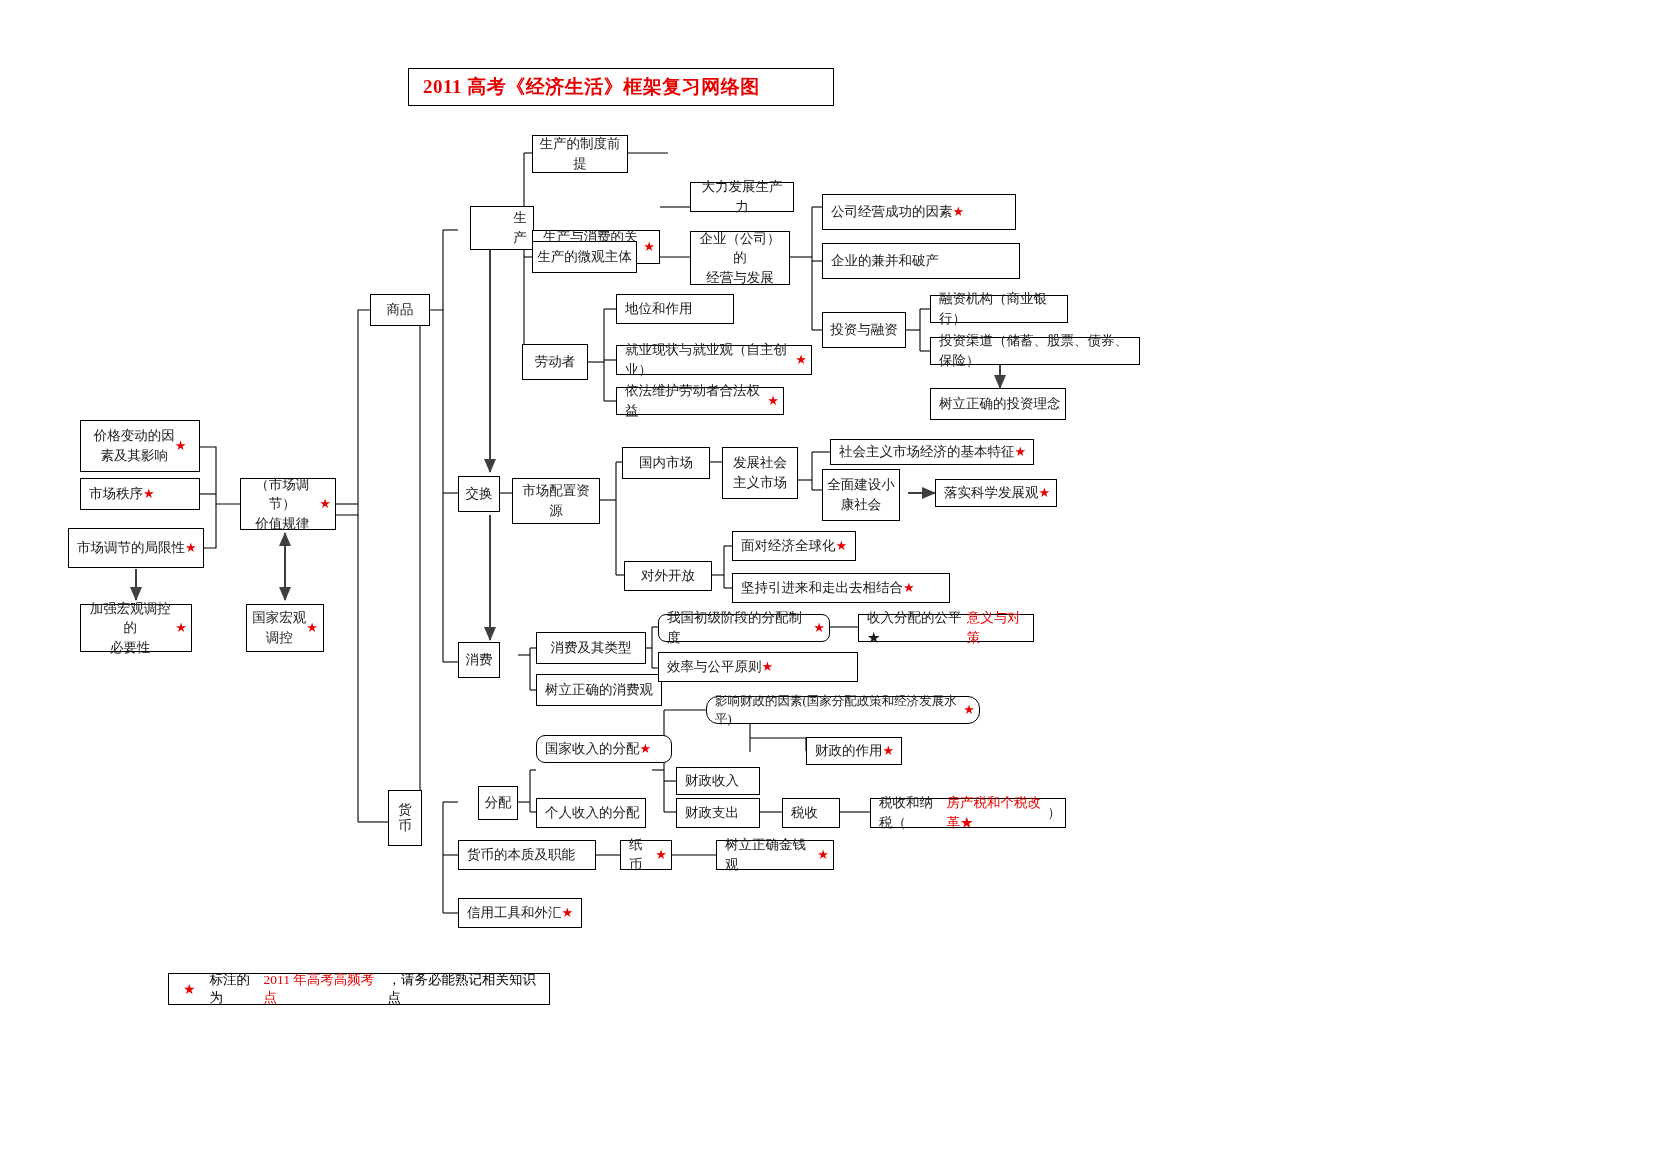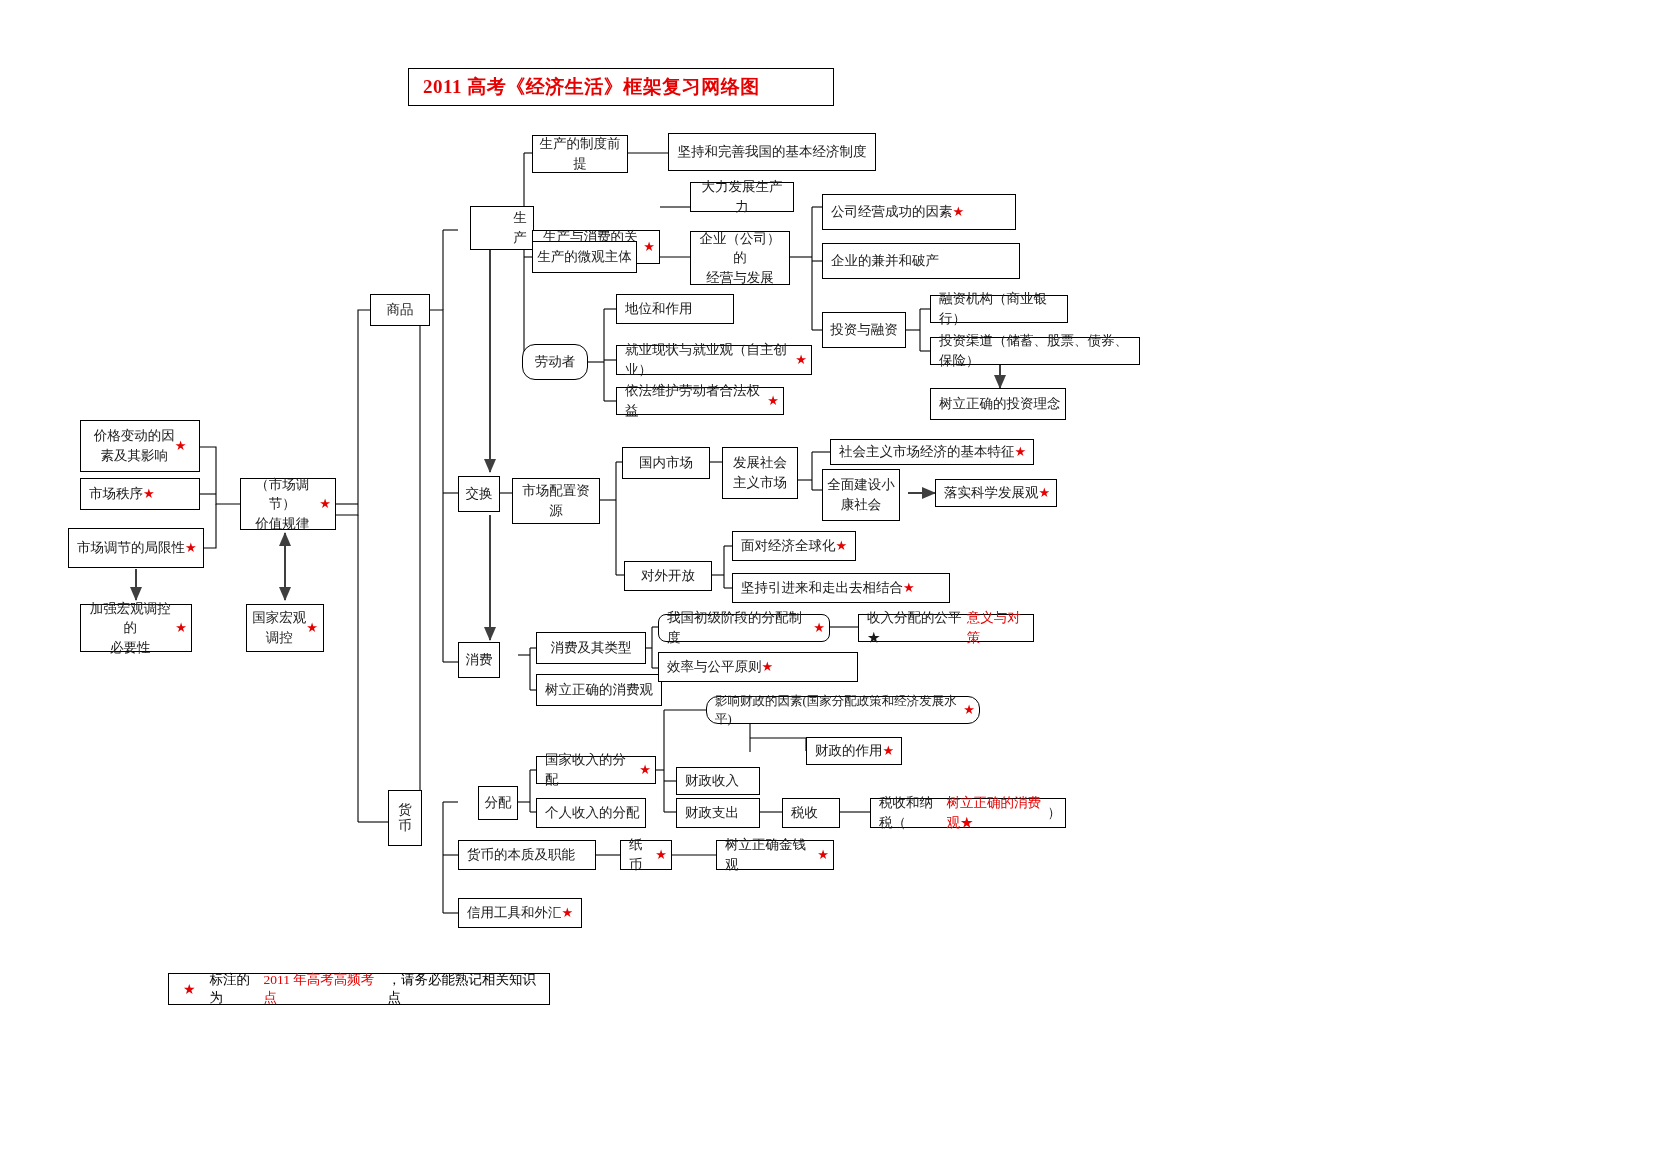--- a/index.html
+++ b/index.html
@@ -174,33 +174,32 @@
   <div class="node" style="left:370px;top:294px;width:60px;height:32px;">商品</div>
   <div class="node" style="left:388px;top:790px;width:34px;height:56px;line-height:1.15;">货
 币</div>
 
   <div class="node" style="left:470px;top:206px;width:64px;height:44px;padding-left:40px;">生产</div>
   <div class="node" style="left:458px;top:476px;width:42px;height:36px;">交换</div>
   <div class="node" style="left:458px;top:642px;width:42px;height:36px;">消费</div>
   <div class="node" style="left:478px;top:786px;width:40px;height:34px;">分配</div>
 
   <div class="node" style="left:532px;top:135px;width:96px;height:38px;">生产的制度前提</div>
-  <div class="node" style="left:668px;top:133px;width:208px;height:38px;">坚持和完善我国的基本经济制度</div>
 
   <div class="node" style="left:532px;top:190px;width:128px;height:34px;margin-top:40px;">生产与消费的关系<span class="star">★</span></div>
   <div class="node" style="left:690px;top:182px;width:104px;height:30px;">大力发展生产力</div>
 
   <div class="node" style="left:532px;top:241px;width:105px;height:32px;">生产的微观主体</div>
   <div class="node" style="left:690px;top:231px;width:100px;height:54px;">企业（公司）的
 经营与发展</div>
 
   <div class="node left" style="left:822px;top:194px;width:194px;height:36px;">公司经营成功的因素<span class="star">★</span></div>
   <div class="node left" style="left:822px;top:243px;width:198px;height:36px;">企业的兼并和破产</div>
 
-  <div class="node" style="left:522px;top:344px;width:66px;height:36px;border-radius:13px;">劳动者</div>
+  <div class="node" style="left:522px;top:344px;width:66px;height:36px;">劳动者</div>
   <div class="node left" style="left:616px;top:294px;width:118px;height:30px;">地位和作用</div>
   <div class="node left" style="left:616px;top:345px;width:196px;height:30px;">就业现状与就业观（自主创业）<span class="star">★</span></div>
   <div class="node left" style="left:616px;top:387px;width:168px;height:28px;">依法维护劳动者合法权益<span class="star">★</span></div>
 
   <div class="node" style="left:822px;top:312px;width:84px;height:36px;">投资与融资</div>
   <div class="node left" style="left:930px;top:295px;width:138px;height:28px;">融资机构（商业银行）</div>
   <div class="node left" style="left:930px;top:337px;width:210px;height:28px;">投资渠道（储蓄、股票、债券、保险）</div>
   <div class="node left" style="left:930px;top:388px;width:136px;height:32px;">树立正确的投资理念</div>
 
   <div class="node" style="left:512px;top:478px;width:88px;height:46px;">市场配置资源</div>
@@ -217,29 +216,29 @@
   <div class="node left" style="left:732px;top:573px;width:218px;height:30px;">坚持引进来和走出去相结合<span class="star">★</span></div>
 
   <div class="node" style="left:536px;top:632px;width:110px;height:32px;">消费及其类型</div>
   <div class="node" style="left:536px;top:674px;width:126px;height:32px;">树立正确的消费观</div>
   <div class="node left" style="left:658px;top:614px;width:172px;height:28px;border-radius:8px;">我国初级阶段的分配制度<span class="star">★</span></div>
   <div class="node left" style="left:858px;top:614px;width:176px;height:28px;">
     <span>收入分配的公平★</span><span class="red">意义与对策</span>
   </div>
   <div class="node left" style="left:658px;top:652px;width:200px;height:30px;">效率与公平原则<span class="star">★</span></div>
 
-  <div class="node left" style="left:536px;top:756px;width:120px;height:28px;">国家收入的分配<span class="star">★</span></div>
+  <div class="node left" style="left:536px;top:735px;width:136px;height:28px;border-radius:9px;">国家收入的分配<span class="star">★</span></div>
   <div class="node left" style="left:536px;top:798px;width:110px;height:30px;">个人收入的分配</div>
   <div class="node left" style="left:706px;top:696px;width:274px;height:28px;font-size:12.5px;border-radius:12px;">影响财政的因素(国家分配政策和经济发展水平)<span class="star">★</span></div>
   <div class="node left" style="left:806px;top:737px;width:96px;height:28px;">财政的作用<span class="star">★</span></div>
   <div class="node left" style="left:676px;top:767px;width:84px;height:28px;">财政收入</div>
   <div class="node left" style="left:676px;top:798px;width:84px;height:30px;">财政支出</div>
   <div class="node left" style="left:782px;top:798px;width:58px;height:30px;">税收</div>
   <div class="node left" style="left:870px;top:798px;width:196px;height:30px;">
-    <span>税收和纳税（</span><span class="red">树立正确的消费观★</span><span>）</span>
+    <span>税收和纳税（</span><span class="red">房产税和个税改革★</span><span>）</span>
   </div>
 
   <div class="node left" style="left:458px;top:840px;width:138px;height:30px;">货币的本质及职能</div>
   <div class="node left" style="left:620px;top:840px;width:52px;height:30px;">纸币<span class="star">★</span></div>
   <div class="node left" style="left:716px;top:840px;width:118px;height:30px;">树立正确金钱观<span class="star">★</span></div>
   <div class="node left" style="left:458px;top:898px;width:124px;height:30px;">信用工具和外汇<span class="star">★</span></div>
 
   <div class="node" style="left:80px;top:420px;width:120px;height:52px;">价格变动的因
 素及其影响<span class="star">★</span></div>
   <div class="node left" style="left:80px;top:478px;width:120px;height:32px;">市场秩序<span class="star">★</span></div>

